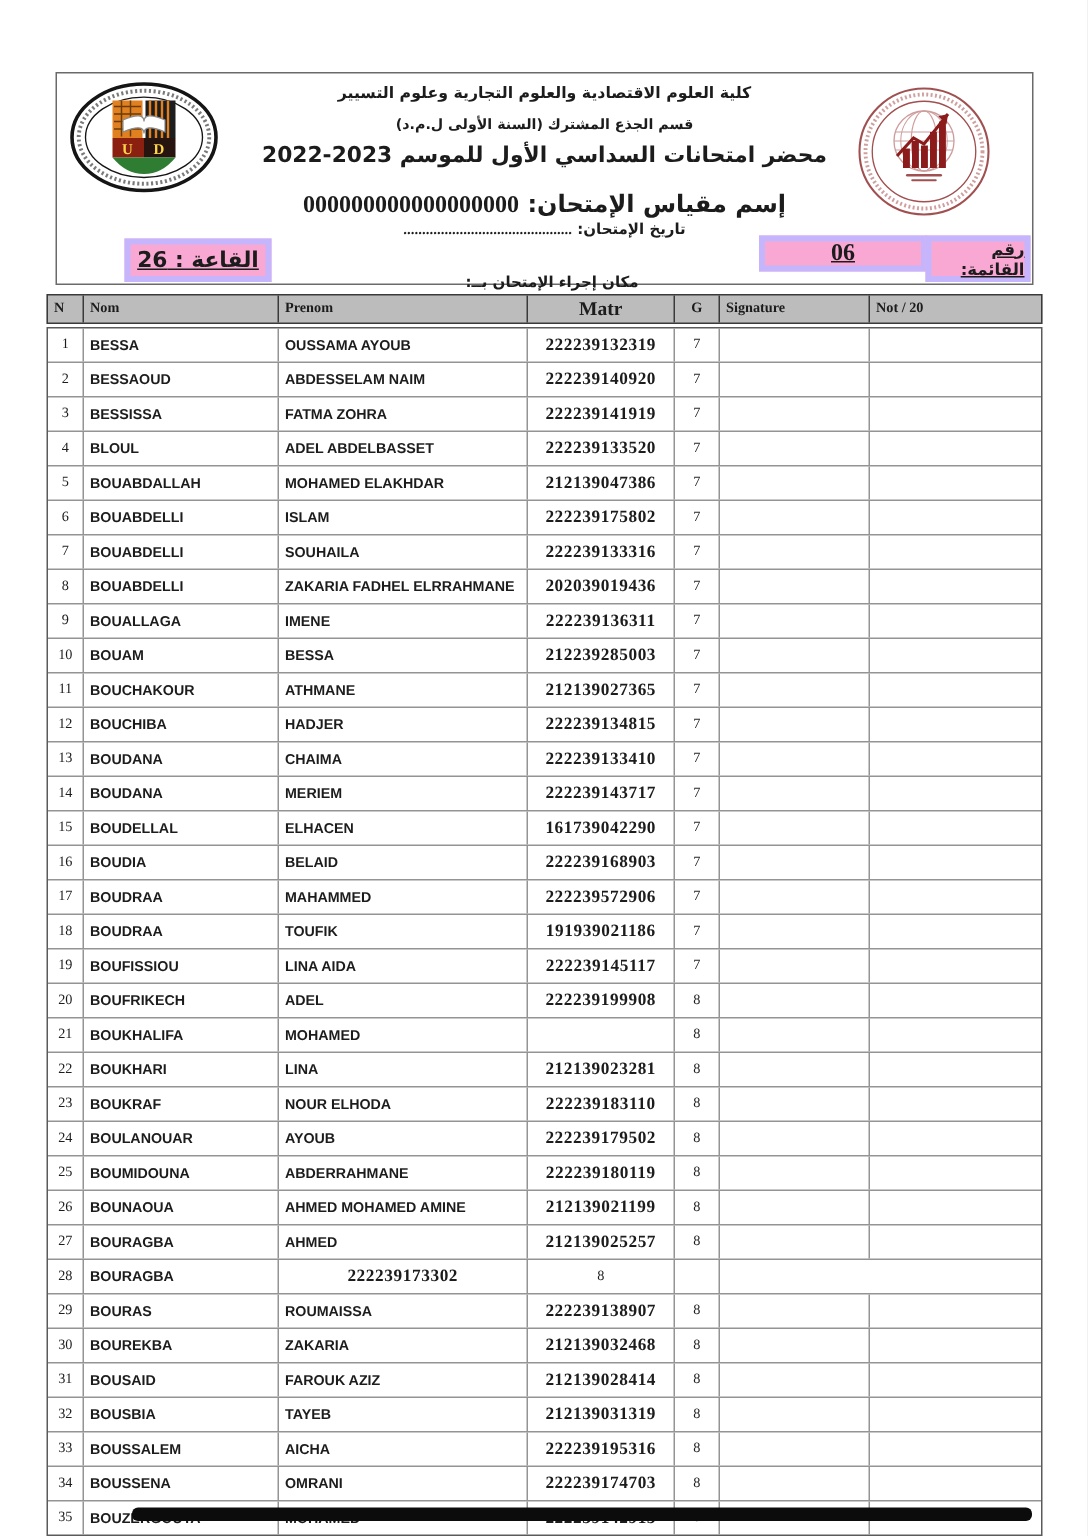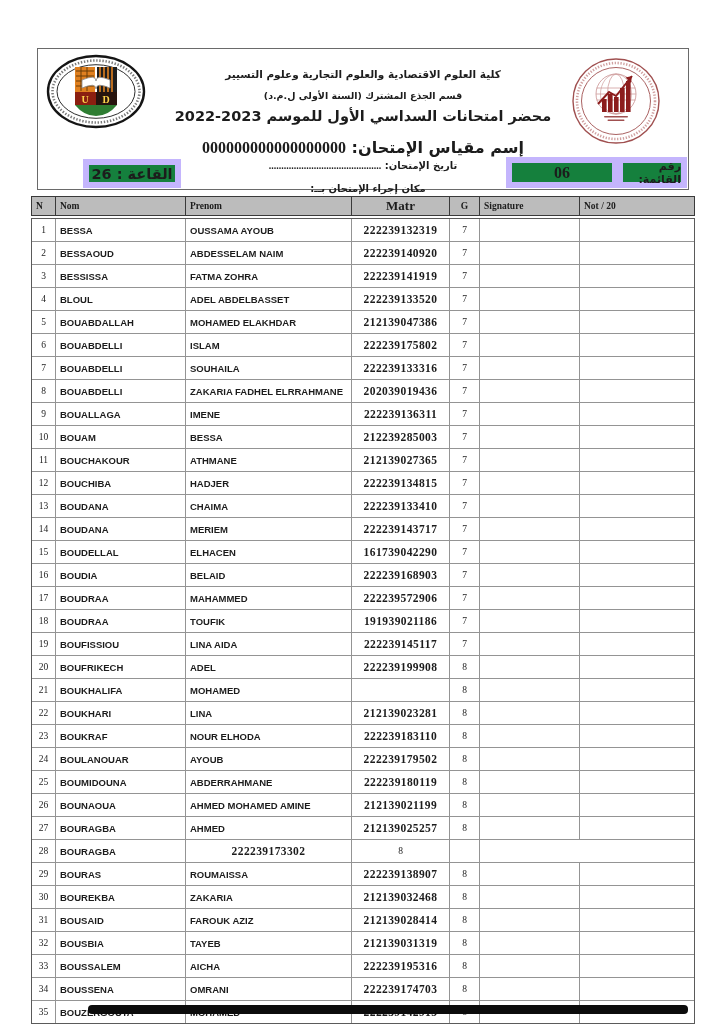--- a/index.html
+++ b/index.html
@@ -7,36 +7,36 @@
     position:relative; width:725px; height:1024px; margin:0 auto;
     background:#ffffff; overflow:hidden; color:#1c1c1c;
     font-family:"Liberation Serif", serif;
   }
   
   .hdr-box {
     position:absolute; left:37px; top:48px; width:652px; height:142px;
     border:1px solid #6a6a6a; box-sizing:border-box;
   }
   .ar { direction:rtl; unicode-bidi:embed; font-family:"DejaVu Sans", sans-serif; font-weight:bold; }
-  .hline { position:absolute; left:110px; right:110px; text-align:center; white-space:nowrap;margin-top:12px; }
+  .hline { position:absolute; left:110px; right:110px; text-align:center; white-space:nowrap; }
   .hl1 { top:7px;  font-size:10.5px; }
   .hl2 { top:29px; font-size:9.5px; }
   .hl3 { top:47px; font-size:14.5px; }
   .hl4 { top:77px; font-size:16px; }
   .hl5 { top:99px; font-size:10px; }
   .hl4 .val, .hl5 .val { font-family:"Liberation Serif", serif; font-weight:bold; }
   .logo { position:absolute; }
   .logo-left  { left:8px; top:5px; }
   .logo-right { left:533px; top:8px; }
   
-  .ibox { position:absolute; border:6px solid #c4b5fd; box-sizing:border-box;
-          display:flex; align-items:center; justify-content:center; background:#15803d; }
+  .ibox { position:absolute; border:4px solid #c4b5fd; box-sizing:border-box;
+          display:flex; align-items:center; justify-content:center; background:#f9a8d4;text-decoration:underline; }
   .room-box { left:45px; top:110px; width:98px; height:29px; font-size:14.5px; }
   .place-lbl { position:absolute; left:240px; top:134px; width:180px; text-align:center; font-size:10px; }
-  .listnum-val { left:468px; top:108px; width:112px; height:31px;
+  .listnum-val { left:468px; top:108px; width:112px; height:24px;
                  font-family:"Liberation Serif", serif; font-weight:bold; font-size:16px; }
   .listnum-lbl { left:579px; top:108px; width:70px; height:31px; font-size:11px; }
   
   .thead, .trow { display:grid; grid-template-columns:24px 130px 166px 98px 30px 100px 114px; }
   .thead {
     position:absolute; left:31px; top:196px; width:664px; height:20px;
     background:#bcbcbc; border:1px solid #3a3a3a; box-sizing:border-box;
   }
   .hc { border-right:1px solid #3a3a3a; display:flex; align-items:center; overflow:hidden;
         padding-left:4px; box-sizing:border-box;

